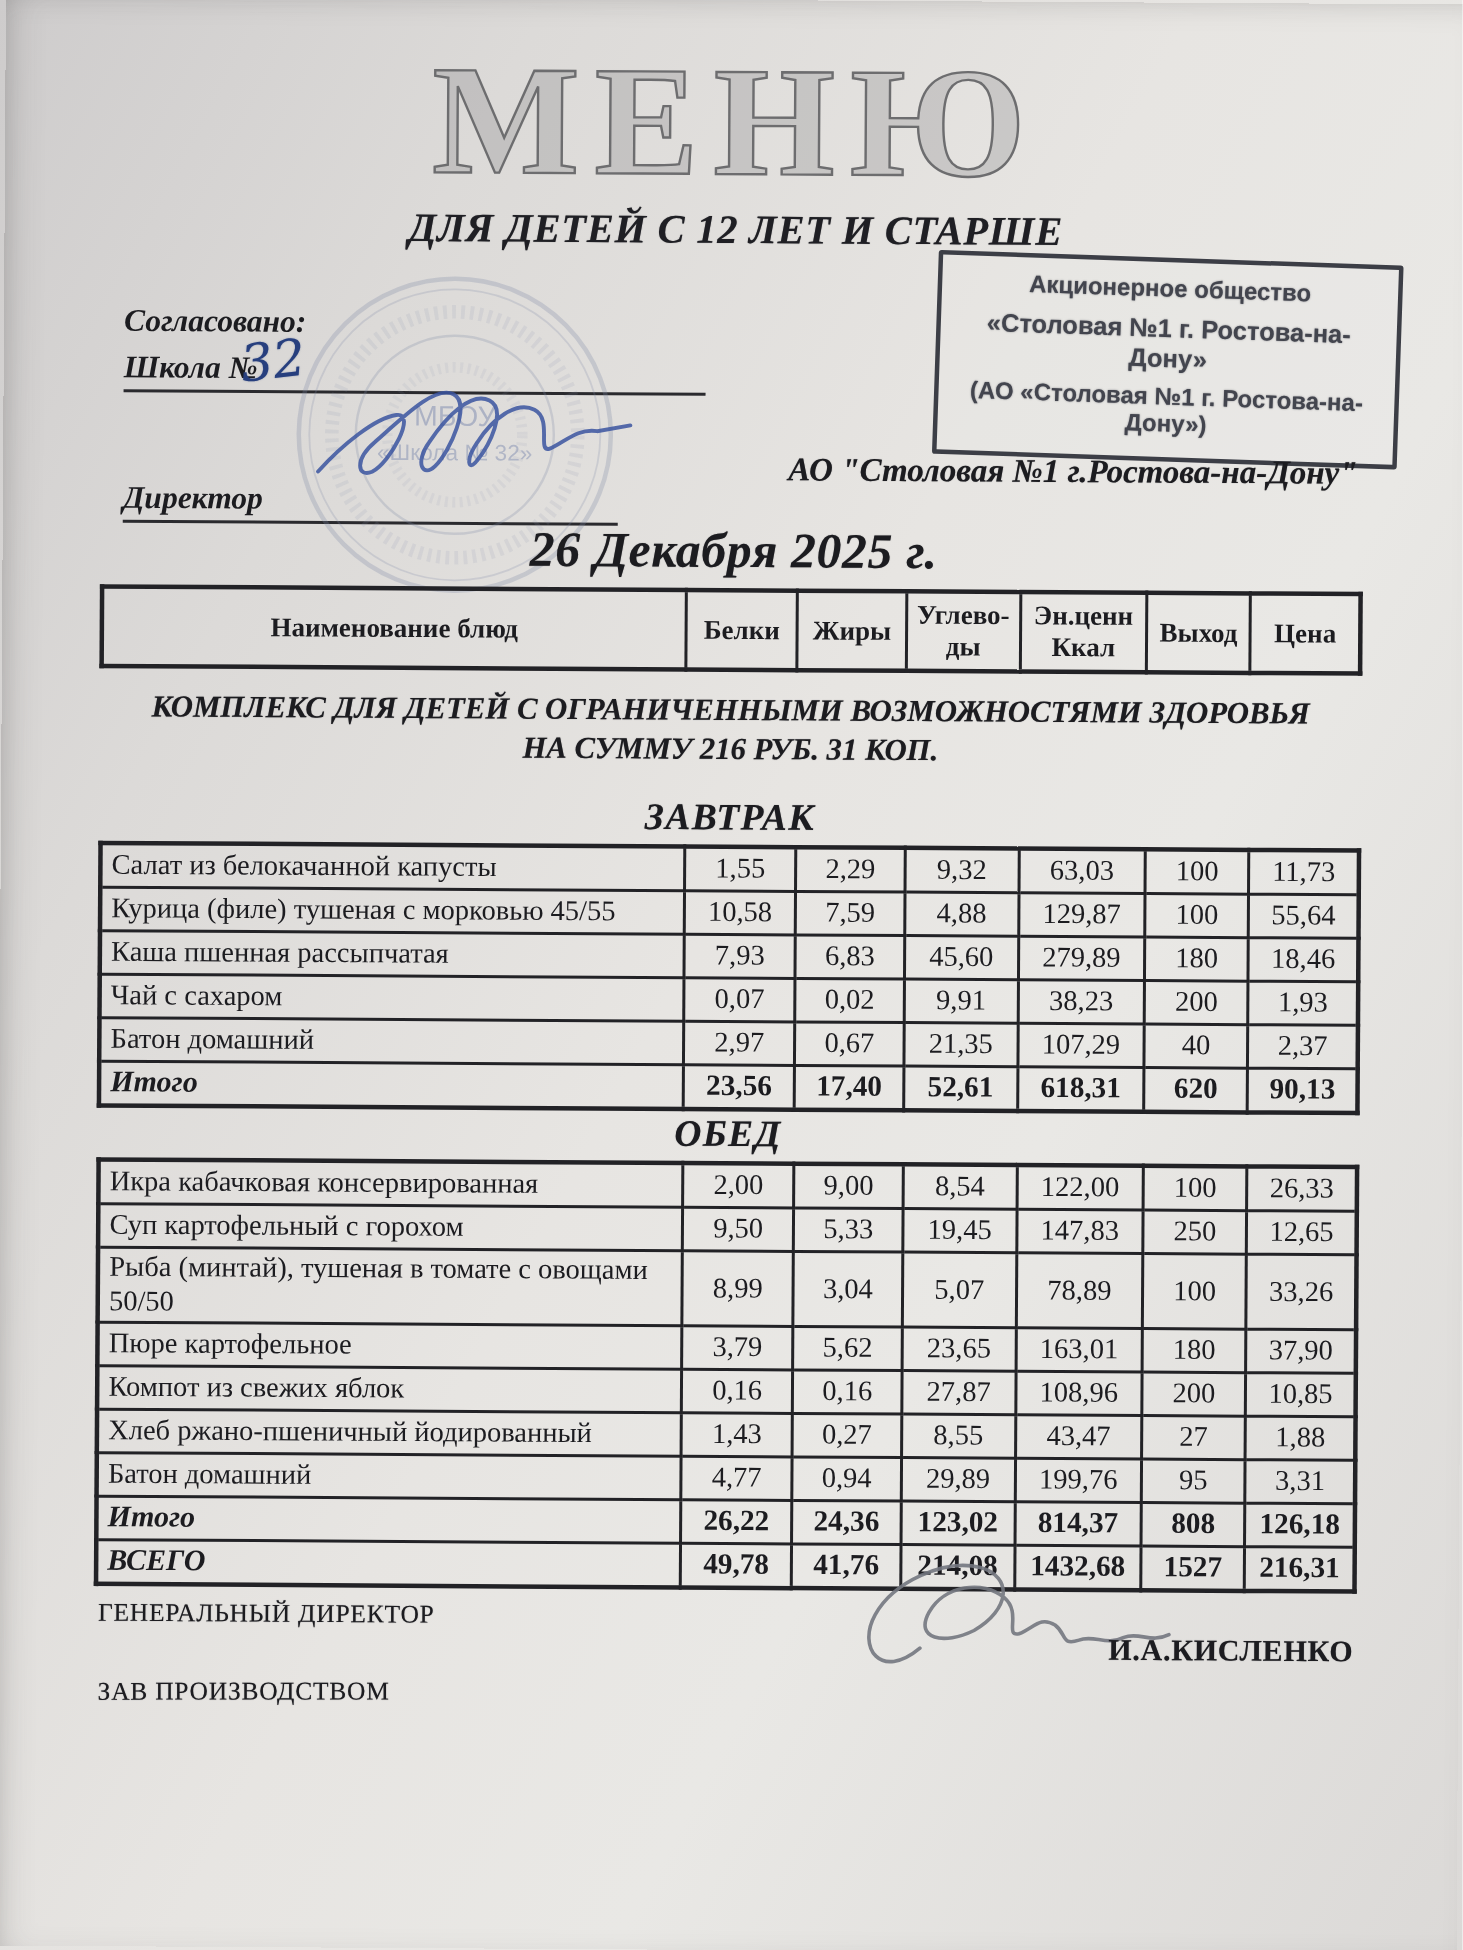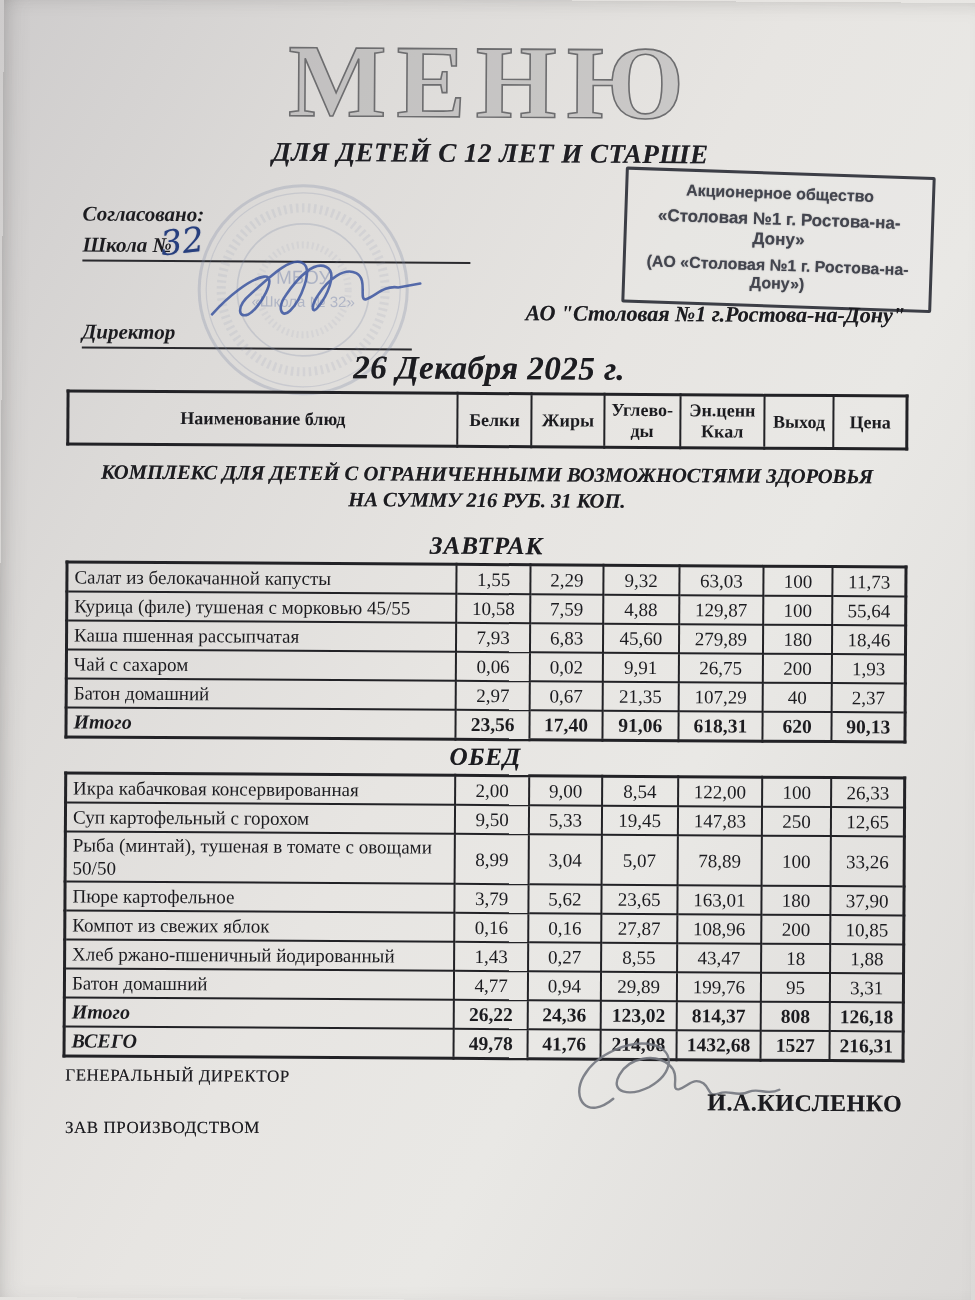--- a/index.html
+++ b/index.html
@@ -86,21 +86,21 @@
   .bt td.num{text-align:center;padding:1px 2px;}
   .bt tr.total td.name{font-weight:bold;font-style:italic;font-size:20px;}
   .bt tr.total td.num{font-weight:bold;font-size:19.5px;}
   .h-zavtrak{margin-top:20px;margin-bottom:2px;}
   .h-obed{margin-top:2px;margin-bottom:2px;}
   
   .footer-label{position:absolute;left:68px;font-size:17px;letter-spacing:.5px;}
   .fl1{top:1068px;}
   .fl2{top:1120px;transform:rotate(-.4deg);}
   .gen-signature{position:absolute;left:560px;top:1028px;width:230px;height:110px;}
-  .gen-name{position:absolute;right:70px;top:1088px;font-size:24px;font-weight:bold;letter-spacing:.5px;}
+  .gen-name{position:absolute;right:70px;top:1088px;font-size:20px;font-weight:bold;letter-spacing:.5px;}
   .soft{text-shadow:0 0 .6px rgba(28,28,32,.55);}
 </style>
 </head>
 <body>
 
 <div class="sheet">
 
   <div class="title">МЕНЮ</div>
   <div class="subtitle soft">ДЛЯ ДЕТЕЙ С 12 ЛЕТ И СТАРШЕ</div>
 
@@ -201,41 +201,41 @@
             <td class="name">Каша пшенная рассыпчатая</td>
             <td class="num">7,93</td>
             <td class="num">6,83</td>
             <td class="num">45,60</td>
             <td class="num">279,89</td>
             <td class="num">180</td>
             <td class="num">18,46</td>
           </tr>
           <tr>
             <td class="name">Чай с сахаром</td>
-            <td class="num">0,06</td>
+            <td class="num">0,07</td>
             <td class="num">0,02</td>
             <td class="num">9,91</td>
-            <td class="num">26,75</td>
+            <td class="num">38,23</td>
             <td class="num">200</td>
             <td class="num">1,93</td>
           </tr>
           <tr>
             <td class="name">Батон домашний</td>
             <td class="num">2,97</td>
             <td class="num">0,67</td>
             <td class="num">21,35</td>
             <td class="num">107,29</td>
             <td class="num">40</td>
             <td class="num">2,37</td>
           </tr>
           <tr class="total">
             <td class="name">Итого</td>
             <td class="num">23,56</td>
             <td class="num">17,40</td>
-            <td class="num">91,06</td>
+            <td class="num">52,61</td>
             <td class="num">618,31</td>
             <td class="num">620</td>
             <td class="num">90,13</td>
           </tr>
         </tbody>
     </table>
 
     <div class="section-heading h-obed soft">ОБЕД</div>
     <table class="bt">
       <colgroup>
@@ -292,21 +292,21 @@
             <td class="num">108,96</td>
             <td class="num">200</td>
             <td class="num">10,85</td>
           </tr>
           <tr>
             <td class="name">Хлеб ржано-пшеничный йодированный</td>
             <td class="num">1,43</td>
             <td class="num">0,27</td>
             <td class="num">8,55</td>
             <td class="num">43,47</td>
-            <td class="num">18</td>
+            <td class="num">27</td>
             <td class="num">1,88</td>
           </tr>
           <tr>
             <td class="name">Батон домашний</td>
             <td class="num">4,77</td>
             <td class="num">0,94</td>
             <td class="num">29,89</td>
             <td class="num">199,76</td>
             <td class="num">95</td>
             <td class="num">3,31</td>

